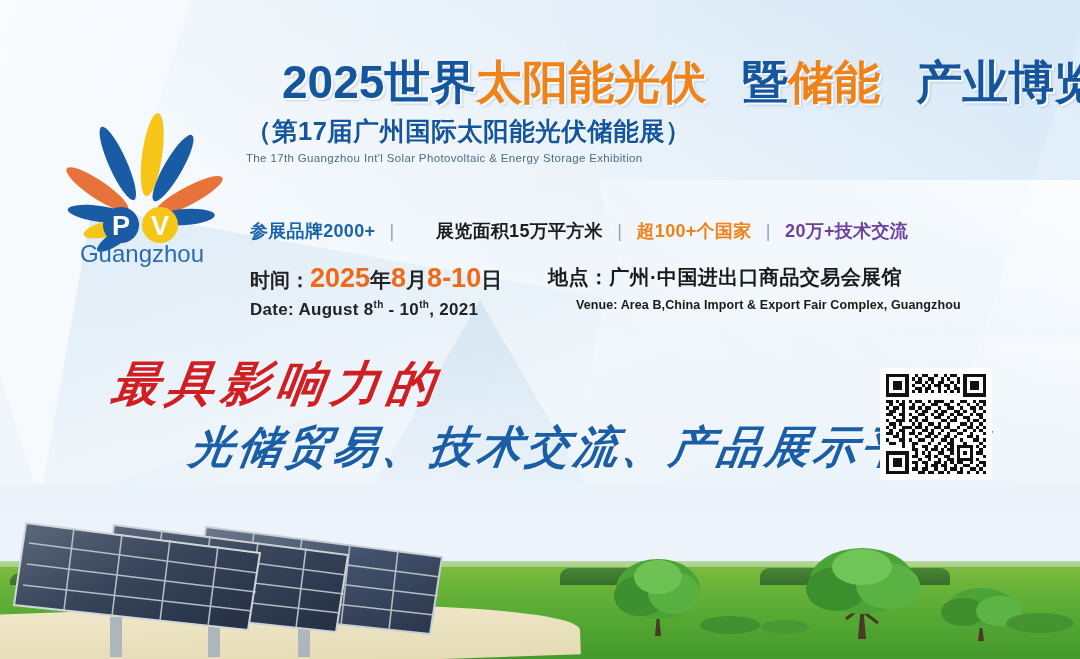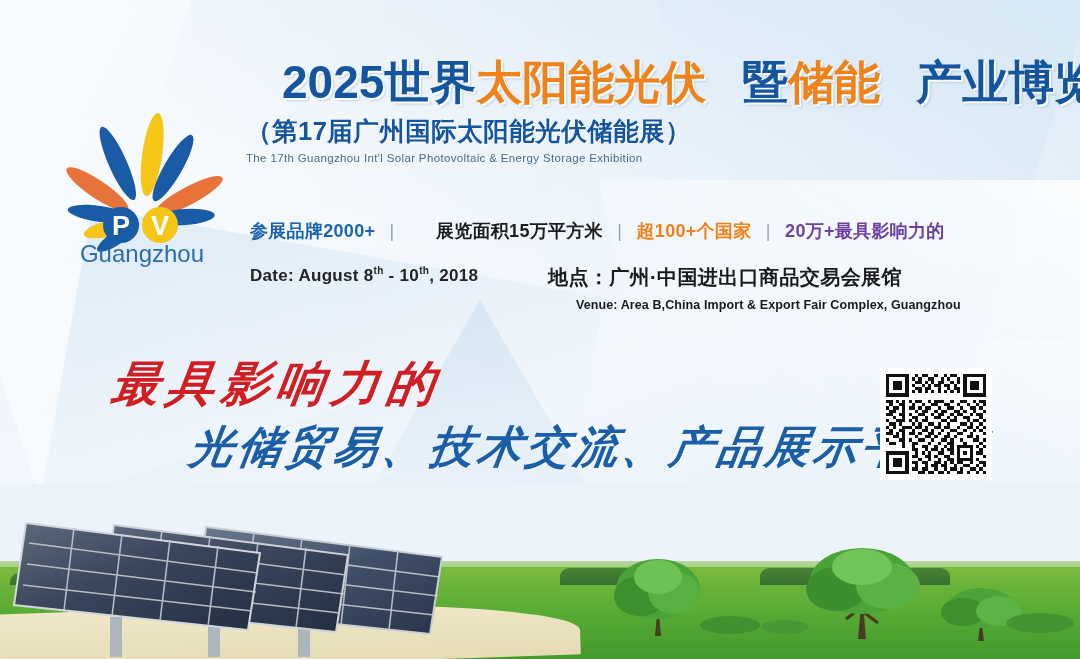--- a/index.html
+++ b/index.html
@@ -181,25 +181,26 @@
     <div class="title-en2">The 17th Guangzhou Int'l Solar Photovoltaic &amp; Energy Storage Exhibition</div>
   </div>
 
   <div class="stats">
     <span class="seg s-blue">参展品牌2000+</span>
     <span class="sep">|</span>
     <span class="seg s-dark">展览面积15万平方米</span>
     <span class="sep">|</span>
     <span class="seg s-orange">超100+个国家</span>
     <span class="sep">|</span>
-    <span class="seg s-purple">20万+最具影响力的</span>
+    <span class="seg s-purple">20万+技术交流</span>
   </div>
 
   <div class="date-block">
-    <div class="date-en"><span>Date: August </span><span>8</span><sup>th</sup><span> - </span><span>10</span><sup>th</sup><span>, 2018</span></div>
+    <div class="date-cn"><span>时间：</span><span class="big">2025</span><span class="bigdk">年</span><span class="big">8</span><span class="bigdk">月</span><span class="big">8-10</span><span class="bigdk">日</span></div>
+    <div class="date-en"><span>Date: August </span><span>8</span><sup>th</sup><span> - </span><span>10</span><sup>th</sup><span>, 2021</span></div>
   </div>
 
   <div class="venue-block">
     <div class="venue-cn">地点：广州·中国进出口商品交易会展馆</div>
     <div class="venue-en">Venue: Area B,China Import &amp; Export Fair Complex, Guangzhou</div>
   </div>
 
   <div class="slogan">
     <div><span class="slogan-l1">最具影响力的</span></div>
     <div><span class="slogan-l2">光储贸易、技术交流、产品展示平台！</span></div>

